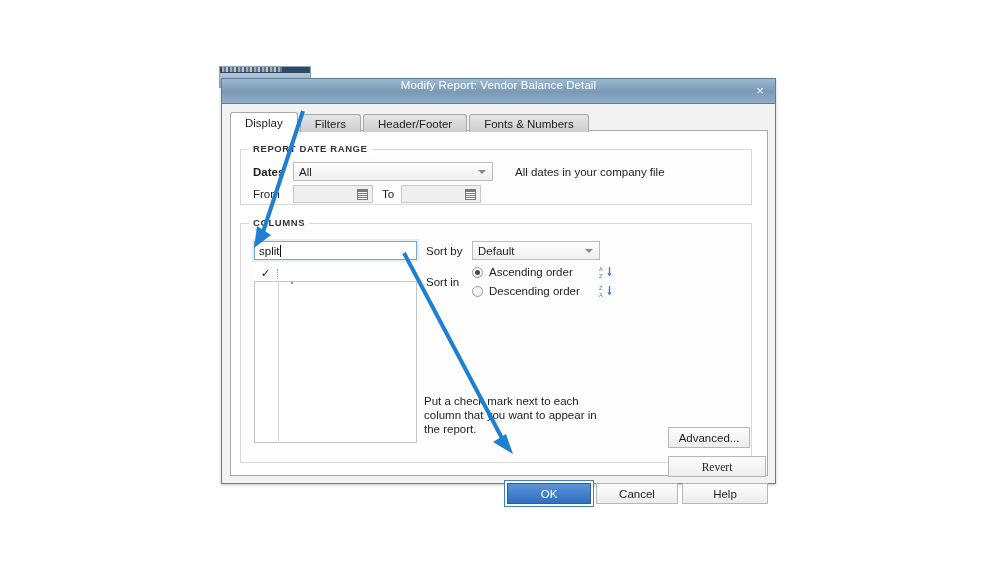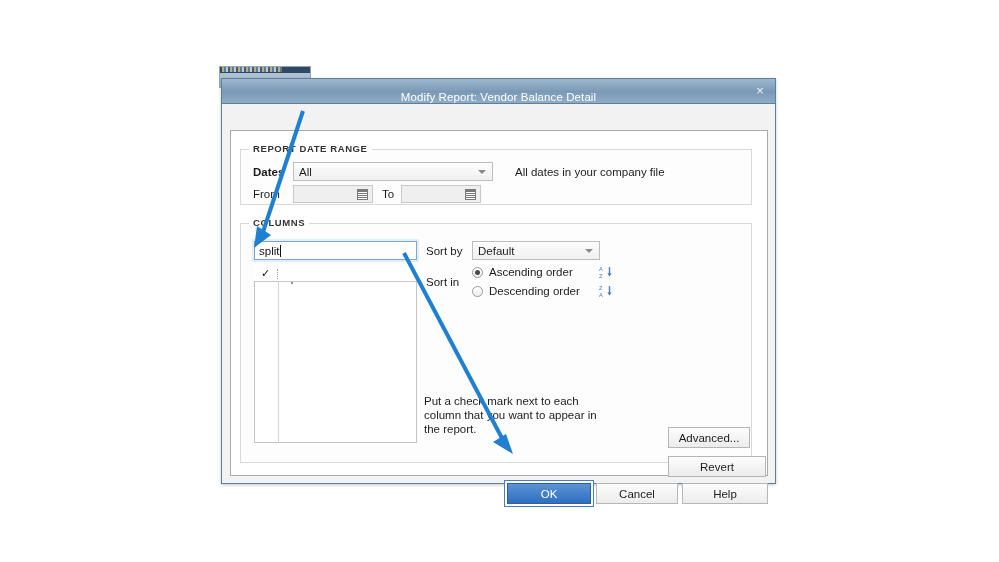--- a/index.html
+++ b/index.html
@@ -48,21 +48,21 @@
     background: #f2f2f2;
     border: 1px solid #5d7f99;
     box-sizing: border-box;
     box-shadow: 0 1px 3px rgba(0,0,0,.22);
   }
   .titlebar {
     position: relative;
     height: 24px;
     background: linear-gradient(#9db8cf, #7e9cb8 48%, #7a99b6 52%, #8fadc6);
     border-bottom: 1px solid #5d7f99;
-    display: flex; align-items: flex-end; justify-content: center;
+    display: flex; align-items: flex-start; justify-content: center;
   }
   .titlebar .title {
     font-size: 11.5px;
     color: #ffffff;
     letter-spacing: .1px;
   }
   .titlebar .close {
     position: absolute;
     right: 7px; top: 4px;
     width: 16px; height: 16px;
@@ -310,21 +310,21 @@
     cursor: pointer;
     white-space: nowrap;
   }
   .btn.primary {
     background: linear-gradient(#5b93d6, #2f6fc0);
     border: 1px solid #2d5f9e;
     color: #ffffff;
     box-shadow: 0 0 0 2px #ffffff, 0 0 0 3px #3f7fc6;
   }
   #btn-advanced { position: absolute; left: 437px; top: 296px; width: 82px; height: 21px; }
-  #btn-revert   { position: absolute; left: 437px; top: 325px; width: 98px; height: 21px; }
+  #btn-revert   { position: absolute; left: 437px; top: 325px; width: 98px; height: 21px; font-family: Liberation Serif, serif; }
 
   .footer-buttons {
     position: absolute;
     left: 0; top: 404px;
     width: 100%;
   }
   #btn-ok     { position: absolute; left: 285px; top: 0px; width: 84px; height: 21px; }
   #btn-cancel { position: absolute; left: 374px; top: 0px; width: 82px; height: 21px; }
   #btn-help   { position: absolute; left: 460px; top: 0px; width: 86px; height: 21px; }
 
@@ -347,20 +347,34 @@
     <div class="bg-window-dots"></div>
   </div>
 
   <div class="dialog">
 
     <div class="titlebar">
       <span class="title">Modify Report: Vendor Balance Detail</span>
       <span class="close">×</span>
     </div>
 
+    <div class="tabstrip">
+      <div class="tab active">
+          <span>Display</span>
+        </div>
+      <div class="tab">
+          <span>Filters</span>
+        </div>
+      <div class="tab">
+          <span>Header/Footer</span>
+        </div>
+      <div class="tab">
+          <span>Fonts &amp; Numbers</span>
+        </div>
+    </div>
 
     <div class="panel">
 
       <div class="group" id="grp-daterange">
         <span class="group-legend">REPORT DATE RANGE</span>
 
         <div style="position:absolute;left:12px;top:12px;display:flex;align-items:center;">
           <span class="lbl" style="width:40px;font-weight:bold;">Dates</span>
           <div class="combo" style="width:200px;">
             <span>All</span>

